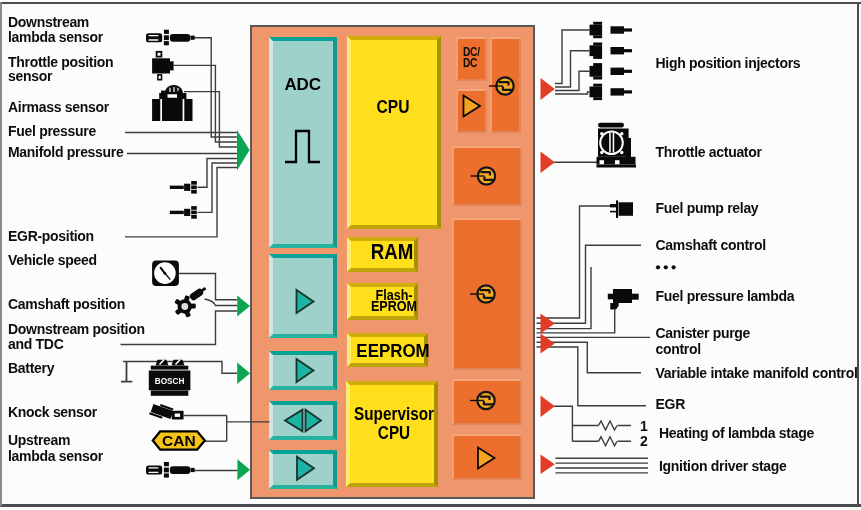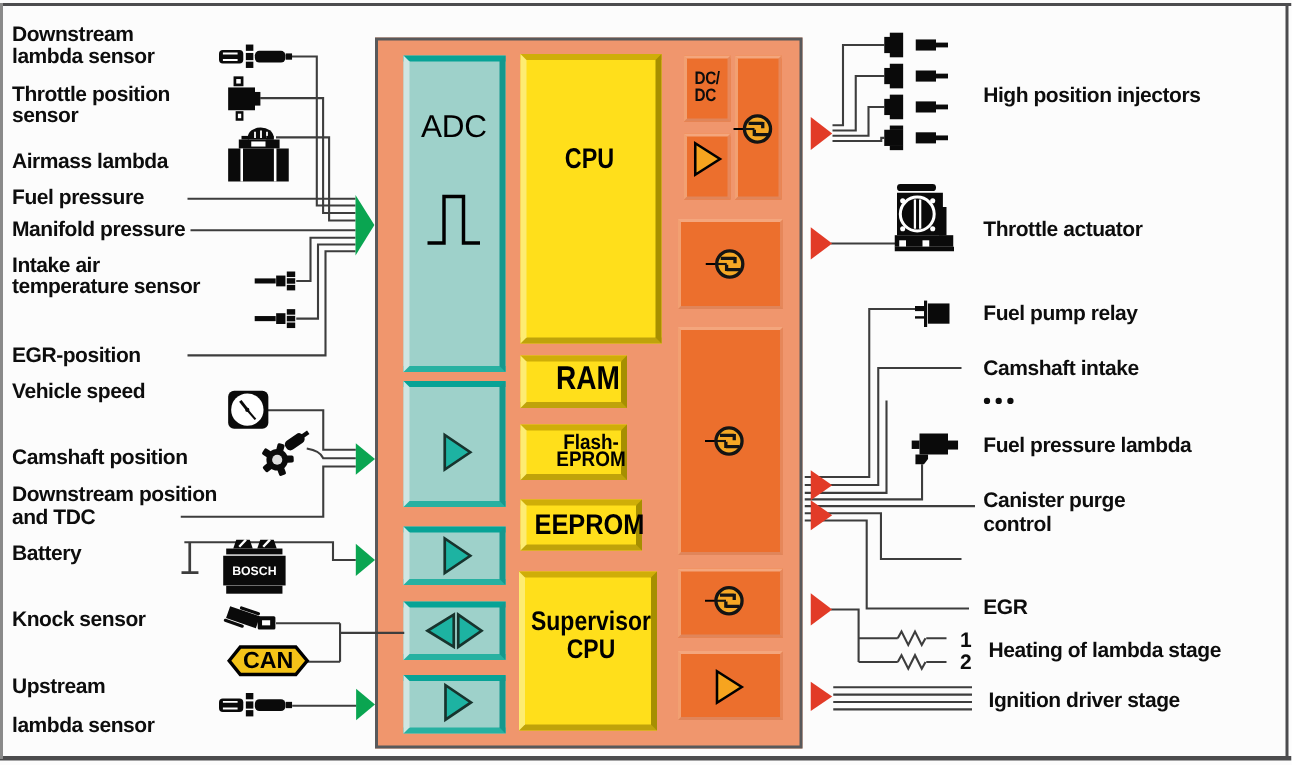--- a/index.html
+++ b/index.html
@@ -21,21 +21,21 @@
 <div style="position:absolute;left:0;top:504px;width:861px;height:2.5px;background:#4c4c4e"></div>
 
 <div style="position:absolute;left:857px;top:2px;width:2px;height:504px;background:#4c4c4e"></div>
 
 <div style="position:absolute;left:0;top:2px;width:1.5px;height:504px;background:#8a8a8a"></div>
 
 <div style="position:absolute;left:250px;top:25px;width:285px;height:474px;background:#f0966d;border:2px solid #58595b;box-sizing:border-box"></div>
 
 <div class="blk teal" style="left:268.5px;top:37px;width:68px;height:211px"></div>
 
-<div class="ct" style="left:302.6px;top:84.5px;font-size:21px;font-weight:normal;letter-spacing:-0.2px">ADC</div>
+<div class="ct" style="left:302.6px;top:84.5px;font-size:17px;font-weight:bold;letter-spacing:-0.2px">ADC</div>
 
 <div class="blk teal" style="left:268.5px;top:253.5px;width:68px;height:84.5px"></div>
 
 <div class="blk teal" style="left:268.5px;top:350.5px;width:68px;height:39.5px"></div>
 
 <div class="blk teal" style="left:268.5px;top:400.5px;width:68px;height:39.5px"></div>
 
 <div class="blk teal" style="left:268.5px;top:449.5px;width:68px;height:39.5px"></div>
 
 <div class="blk yel" style="left:347px;top:35.5px;width:94px;height:193.5px"></div>
@@ -76,59 +76,58 @@
 <div class="blk org" style="left:452px;top:379px;width:69.5px;height:46px"></div>
 
 <div class="blk org" style="left:452px;top:434px;width:69.5px;height:45.5px"></div>
 
 <div class="lbl" style="left:8px;top:15.2px">Downstream
 lambda sensor</div>
 
 <div class="lbl" style="left:8px;top:54.5px">Throttle position
 sensor</div>
 
-<div class="lbl" style="left:8px;top:100.2px">Airmass lambda</div>
+<div class="lbl" style="left:8px;top:100.2px">Airmass sensor</div>
 
 <div class="lbl" style="left:8px;top:123.9px">Fuel pressure</div>
 
 <div class="lbl" style="left:8px;top:144.9px">Manifold pressure</div>
 
-<div class="lbl" style="left:8px;top:168.6px">Intake air
-temperature sensor</div>
 
 
 <div class="lbl" style="left:8px;top:228.9px">EGR-position</div>
 
 <div class="lbl" style="left:8px;top:253.4px">Vehicle speed</div>
 
 <div class="lbl" style="left:8px;top:296.5px">Camshaft position</div>
 
 <div class="lbl" style="left:8px;top:322px">Downstream position
 and TDC</div>
 
 <div class="lbl" style="left:8px;top:361.3px">Battery</div>
 
 <div class="lbl" style="left:8px;top:405.1px">Knock sensor</div>
 
-<div class="lbl" style="left:8px;top:444px;line-height:26px">Upstream
+<div class="lbl" style="left:8px;top:432px;line-height:16px">Upstream
 lambda sensor</div>
 
 <div class="lbl" style="left:655.5px;top:55.9px">High position injectors</div>
 
 <div class="lbl" style="left:655.5px;top:144.5px">Throttle actuator</div>
 
 <div class="lbl" style="left:655.5px;top:200.6px">Fuel pump relay</div>
 
-<div class="lbl" style="left:655.5px;top:238.2px">Camshaft intake</div>
+<div class="lbl" style="left:655.5px;top:238.2px">Camshaft control</div>
 
 <div class="lbl" style="left:655.5px;top:288.7px">Fuel pressure lambda</div>
 
 <div class="lbl" style="left:655.5px;top:324.9px;line-height:16.4px">Canister purge
 control</div>
 
+<div class="lbl" style="left:655.5px;top:365.5px">Variable intake manifold control</div>
 
 <div class="lbl" style="left:655.5px;top:397.1px">EGR</div>
 
 <div class="lbl" style="left:640px;top:418.9px">1</div>
 
 <div class="lbl" style="left:640px;top:434.4px">2</div>
 
 <div class="lbl" style="left:659px;top:425.9px">Heating of lambda stage</div>
 
 <div class="lbl" style="left:659px;top:459.2px">Ignition driver stage</div>

